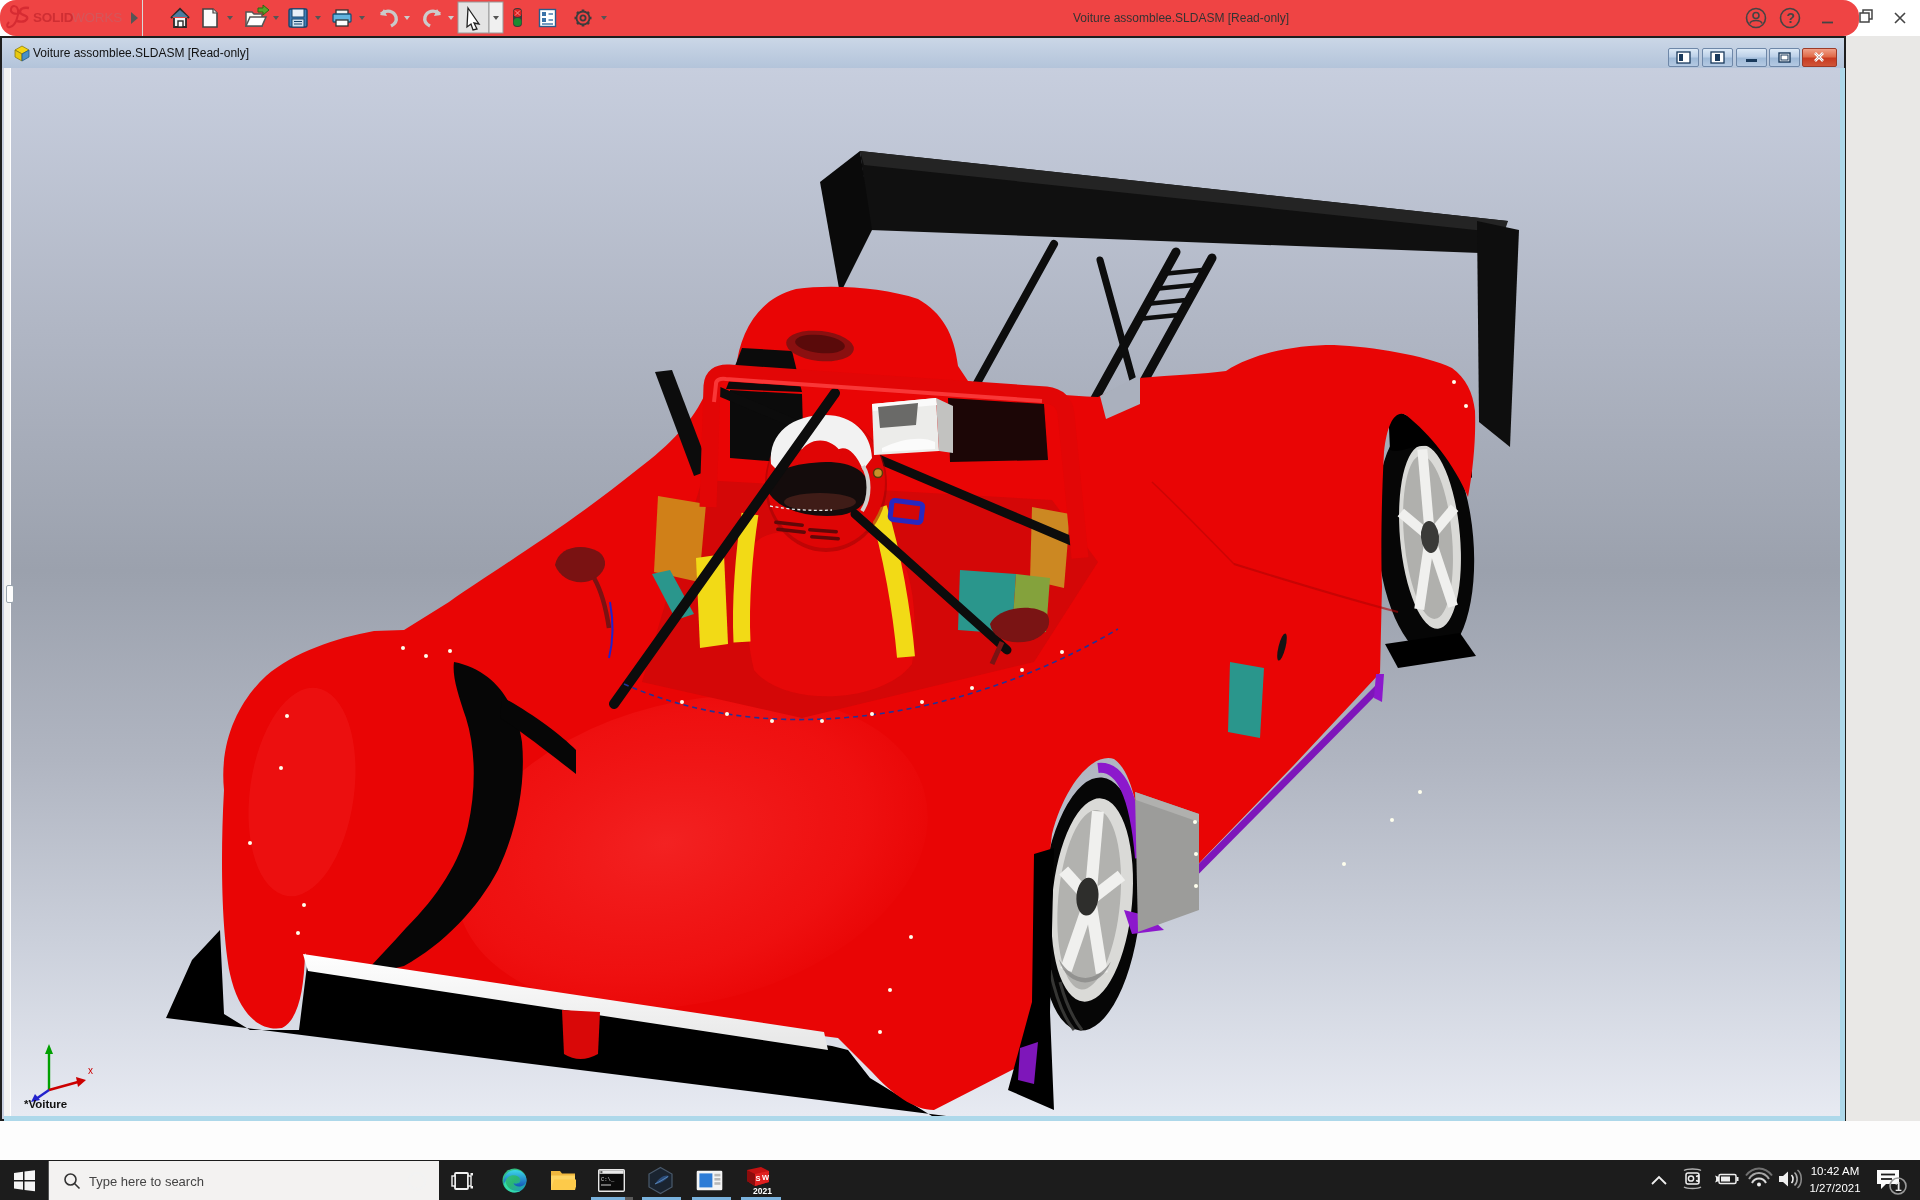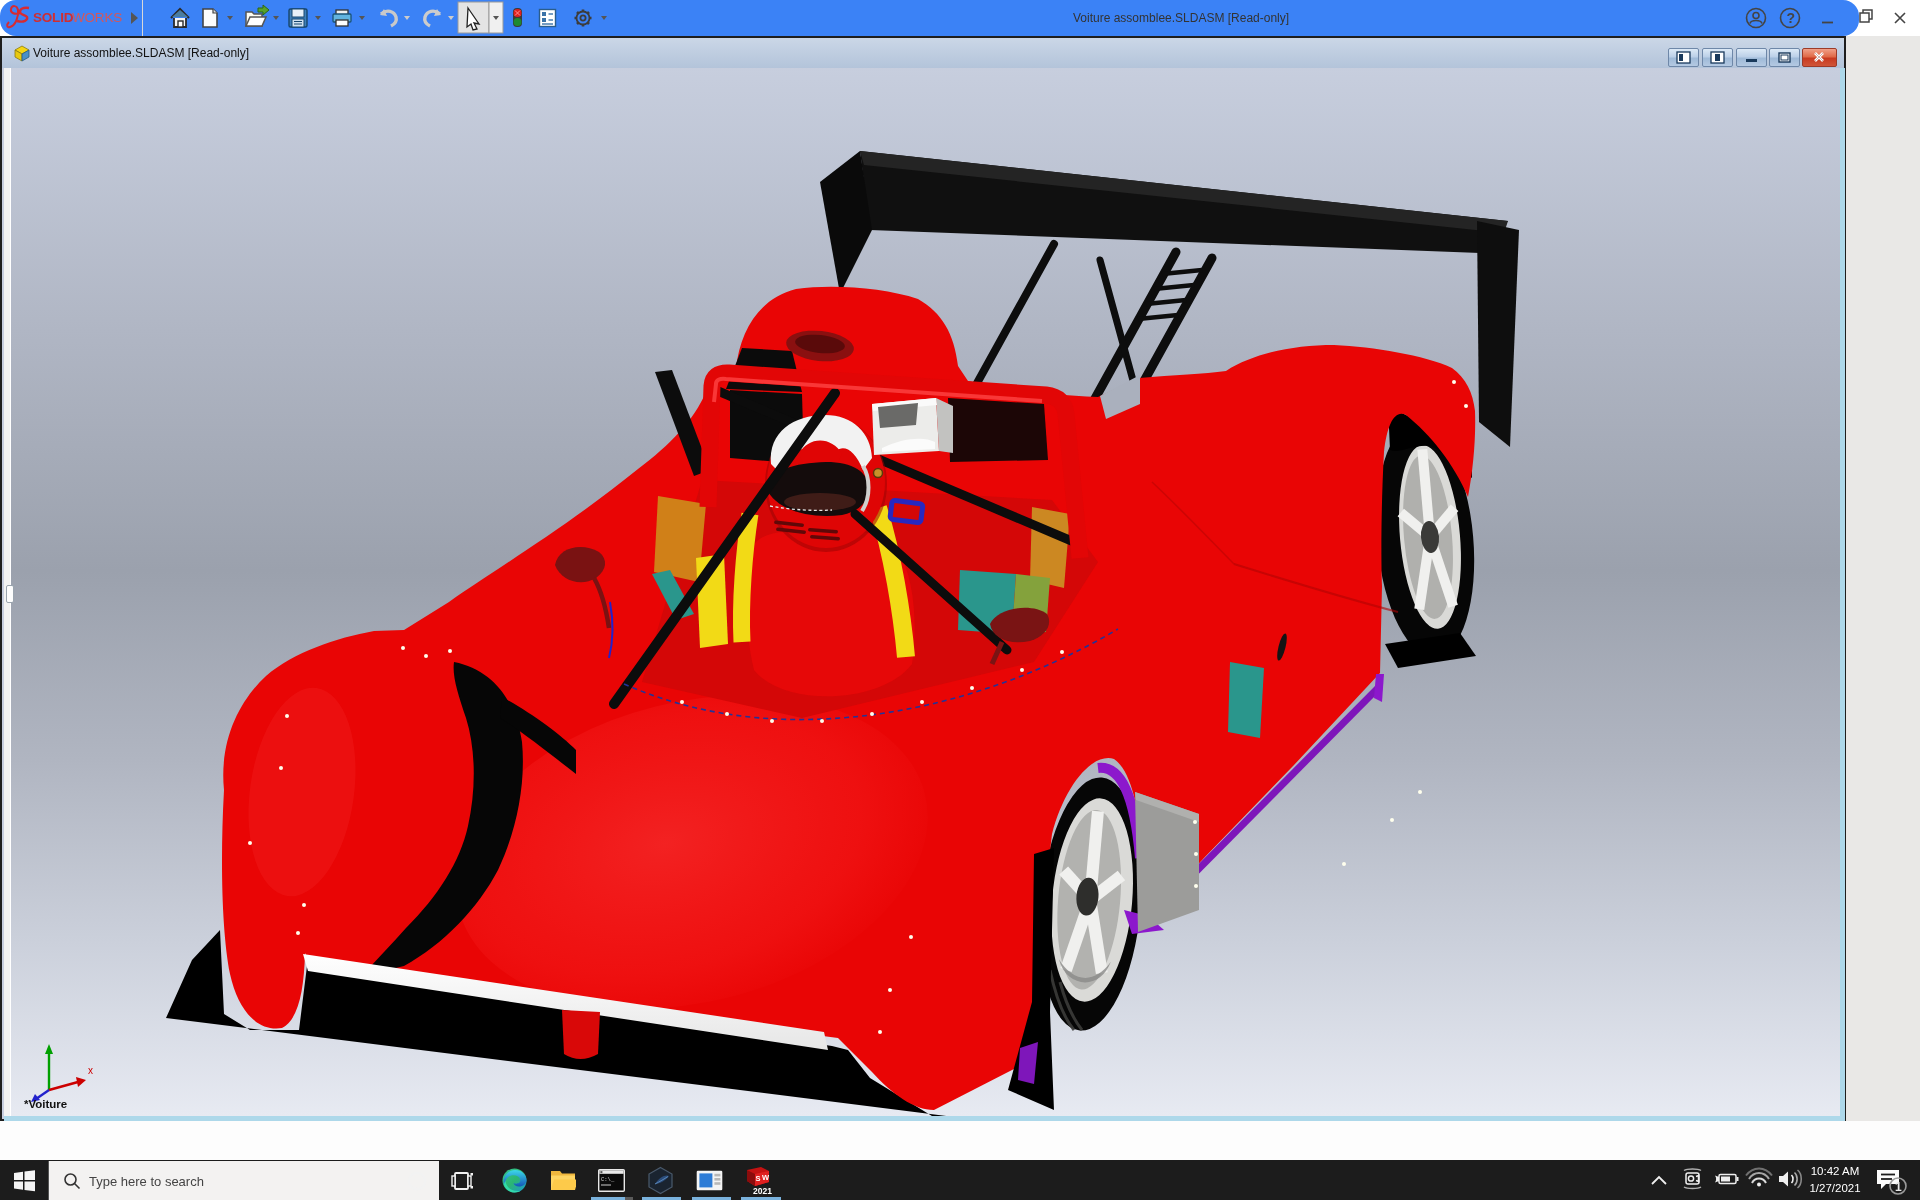--- a/index.html
+++ b/index.html
@@ -1,20 +1,20 @@
 <!DOCTYPE html>
 <html><head>
 <meta charset="utf-8">
 <style>
   html,body{margin:0;padding:0;width:1920px;height:1200px;overflow:hidden;
     font-family:"Liberation Sans",sans-serif;background:#ffffff;-webkit-font-smoothing:antialiased;}
   *{box-sizing:border-box;}
   .abs{position:absolute;}
   
-  #titlebar{position:absolute;left:0;top:0;width:1859px;height:36px;background:#3b82f6;border-radius:16px;}
+  #titlebar{position:absolute;left:0;top:0;width:1859px;height:36px;background:#ef4444;border-radius:16px;}
   #apptitle{position:absolute;top:11px;left:1073px;width:260px;white-space:nowrap;font-size:12px;color:#333;}
   
   #rightbg{position:absolute;left:1846px;top:36px;width:74px;height:1124px;background:#e9e8e6;}
   #belowbg{position:absolute;left:0;top:1121px;width:1920px;height:39px;background:#fdfdfd;}
   
   #docwin{position:absolute;left:0;top:36px;width:1846px;height:1085px;
     background:#c7cedf;border:2px solid #1e1e1e;}
   #doctitle{position:absolute;left:0;top:0;width:100%;height:30px;
     background:linear-gradient(180deg,#cbd7e7 0%,#c0cee1 45%,#b3c4da 100%);}
   #doctitle .txt{position:absolute;left:31px;top:8px;font-size:12px;color:#111;}

